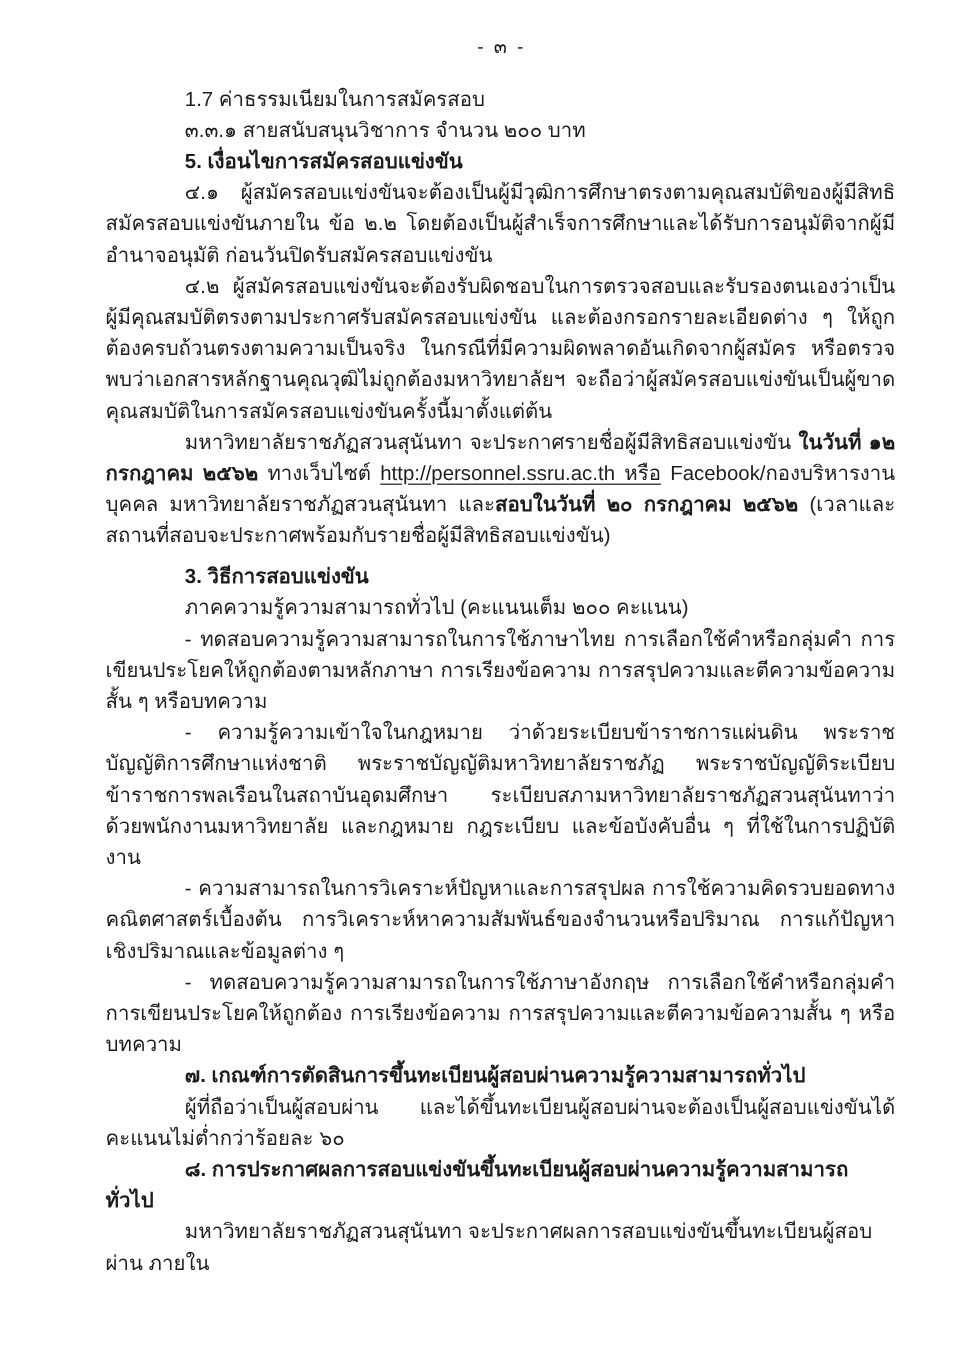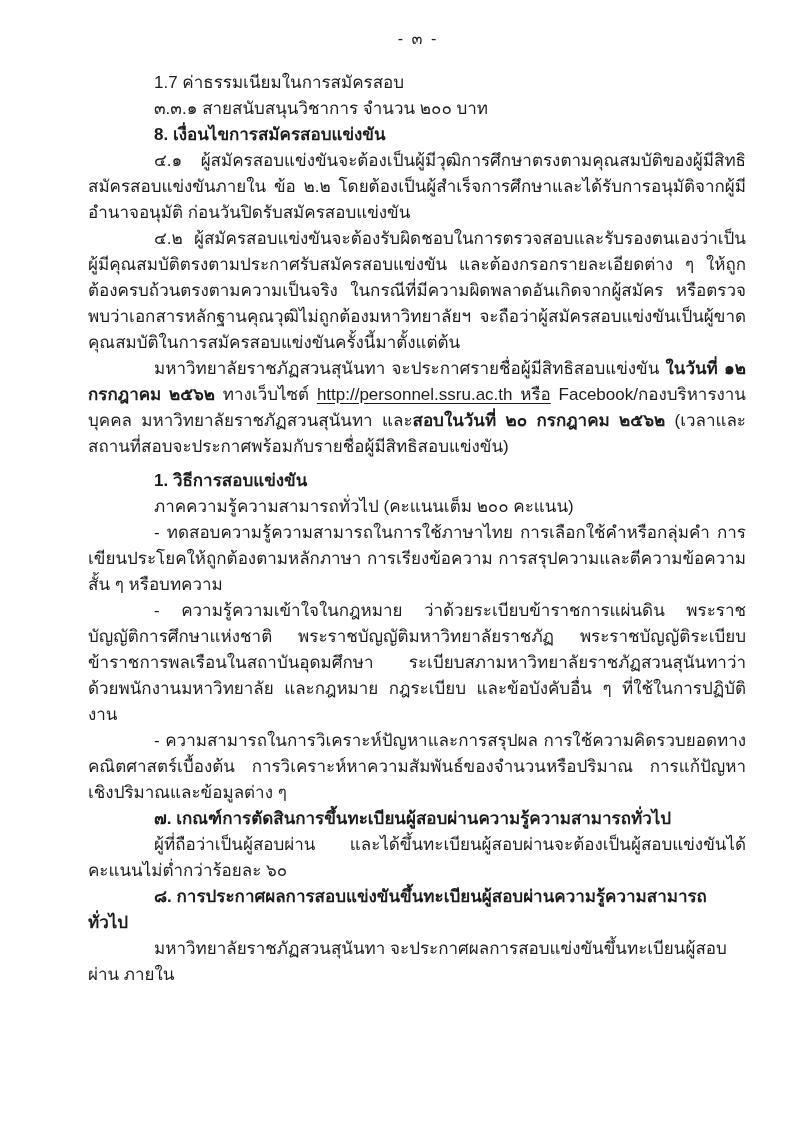--- a/index.html
+++ b/index.html
@@ -64,39 +64,40 @@
 
   <div class="page-number">- ๓ -</div>
 
   <div class="content">
 
     <p class="b indent">1.7 ค่าธรรมเนียมในการสมัครสอบ</p>
 
 
     <p class="b indent">๓.๓.๑ สายสนับสนุนวิชาการ จำนวน ๒๐๐ บาท</p>
 
-    <p class="b head indent">8. เงื่อนไขการสมัครสอบแข่งขัน</p>
+    <p class="b head indent">5. เงื่อนไขการสมัครสอบแข่งขัน</p>
 
     <p class="b para indent">๔.๑ ผู้สมัครสอบแข่งขันจะต้องเป็นผู้มีวุฒิการศึกษาตรงตามคุณสมบัติของผู้มีสิทธิสมัครสอบแข่งขันภายใน ข้อ ๒.๒ โดยต้องเป็นผู้สำเร็จการศึกษาและได้รับการอนุมัติจากผู้มีอำนาจอนุมัติ ก่อนวันปิดรับสมัครสอบแข่งขัน</p>
 
     <p class="b para indent">๔.๒ ผู้สมัครสอบแข่งขันจะต้องรับผิดชอบในการตรวจสอบและรับรองตนเองว่าเป็นผู้มีคุณสมบัติตรงตามประกาศรับสมัครสอบแข่งขัน และต้องกรอกรายละเอียดต่าง ๆ ให้ถูกต้องครบถ้วนตรงตามความเป็นจริง ในกรณีที่มีความผิดพลาดอันเกิดจากผู้สมัคร หรือตรวจพบว่าเอกสารหลักฐานคุณวุฒิไม่ถูกต้องมหาวิทยาลัยฯ จะถือว่าผู้สมัครสอบแข่งขันเป็นผู้ขาดคุณสมบัติในการสมัครสอบแข่งขันครั้งนี้มาตั้งแต่ต้น</p>
 
 
     <p class="b para indent"><span>มหาวิทยาลัยราชภัฏสวนสุนันทา จะประกาศรายชื่อผู้มีสิทธิสอบแข่งขัน </span><span class="bold">ในวันที่ ๑๒ กรกฎาคม ๒๕๖๒</span><span> ทางเว็บไซต์ </span><span class="link">http://personnel.ssru.ac.th หรือ</span><span> Facebook/กองบริหารงานบุคคล มหาวิทยาลัยราชภัฏสวนสุนันทา และ</span><span class="bold">สอบในวันที่ ๒๐ กรกฎาคม ๒๕๖๒</span><span> (เวลาและสถานที่สอบจะประกาศพร้อมกับรายชื่อผู้มีสิทธิสอบแข่งขัน)</span></p>
 
-    <p class="b head indent mt8">1. วิธีการสอบแข่งขัน</p>
+    <p class="b head indent mt8">3. วิธีการสอบแข่งขัน</p>
 
     <p class="b indent">ภาคความรู้ความสามารถทั่วไป (คะแนนเต็ม ๒๐๐ คะแนน)</p>
 
     <p class="b para indent">- ทดสอบความรู้ความสามารถในการใช้ภาษาไทย การเลือกใช้คำหรือกลุ่มคำ การเขียนประโยคให้ถูกต้องตามหลักภาษา การเรียงข้อความ การสรุปความและตีความข้อความสั้น ๆ หรือบทความ</p>
 
     <p class="b para indent">- ความรู้ความเข้าใจในกฎหมาย ว่าด้วยระเบียบข้าราชการแผ่นดิน พระราชบัญญัติการศึกษาแห่งชาติ พระราชบัญญัติมหาวิทยาลัยราชภัฏ พระราชบัญญัติระเบียบข้าราชการพลเรือนในสถาบันอุดมศึกษา ระเบียบสภามหาวิทยาลัยราชภัฏสวนสุนันทาว่าด้วยพนักงานมหาวิทยาลัย และกฎหมาย กฎระเบียบ และข้อบังคับอื่น ๆ ที่ใช้ในการปฏิบัติงาน</p>
 
     <p class="b para indent mt12">- ความสามารถในการวิเคราะห์ปัญหาและการสรุปผล การใช้ความคิดรวบยอดทางคณิตศาสตร์เบื้องต้น การวิเคราะห์หาความสัมพันธ์ของจำนวนหรือปริมาณ การแก้ปัญหาเชิงปริมาณและข้อมูลต่าง ๆ</p>
 
+    <p class="b para indent">- ทดสอบความรู้ความสามารถในการใช้ภาษาอังกฤษ การเลือกใช้คำหรือกลุ่มคำ การเขียนประโยคให้ถูกต้อง การเรียงข้อความ การสรุปความและตีความข้อความสั้น ๆ หรือบทความ</p>
 
     <p class="b head indent">๗. เกณฑ์การตัดสินการขึ้นทะเบียนผู้สอบผ่านความรู้ความสามารถทั่วไป</p>
 
     <p class="b para indent">ผู้ที่ถือว่าเป็นผู้สอบผ่าน และได้ขึ้นทะเบียนผู้สอบผ่านจะต้องเป็นผู้สอบแข่งขันได้คะแนนไม่ต่ำกว่าร้อยละ ๖๐</p>
 
     <p class="b head indent">๘. การประกาศผลการสอบแข่งขันขึ้นทะเบียนผู้สอบผ่านความรู้ความสามารถทั่วไป</p>
 
     <p class="b indent">มหาวิทยาลัยราชภัฏสวนสุนันทา จะประกาศผลการสอบแข่งขันขึ้นทะเบียนผู้สอบผ่าน ภายใน</p>
 
   </div>

